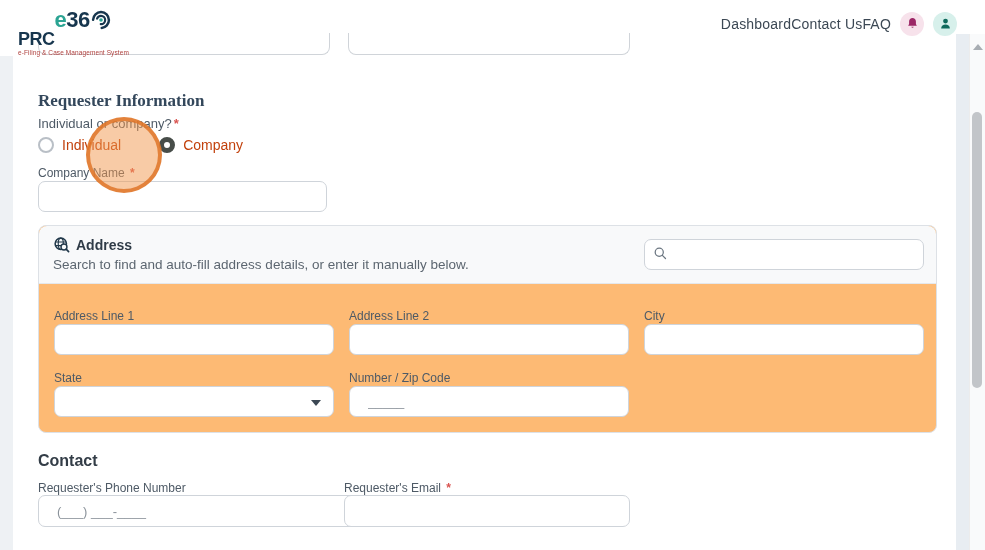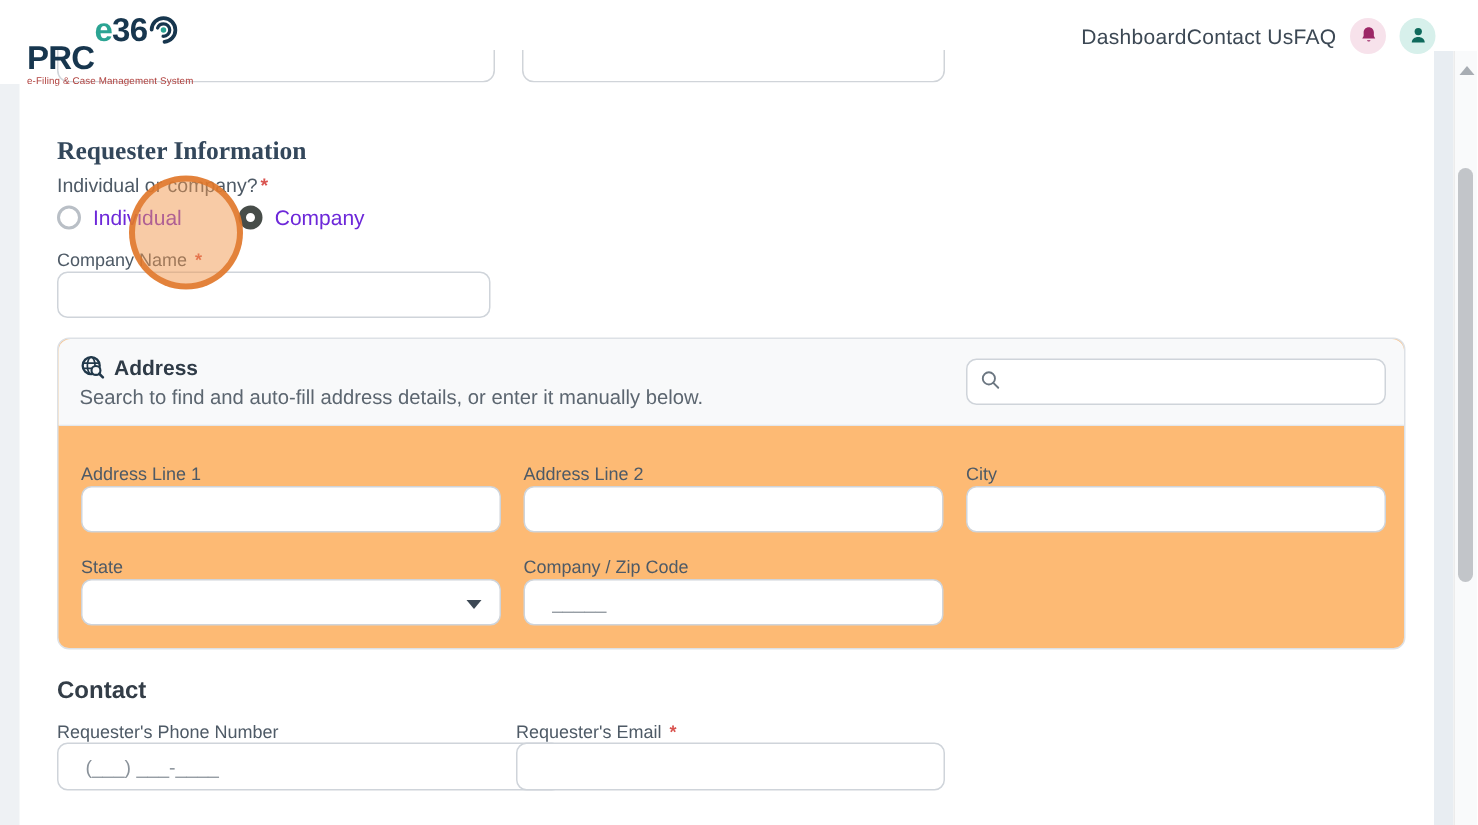--- a/index.html
+++ b/index.html
@@ -15,21 +15,21 @@
                      border-left:5px solid transparent; border-right:5px solid transparent;
                      border-bottom:6px solid #a8adb3; }
   .scroll-thumb { position:absolute; left:972px; top:112px; width:10px; height:276px;
                   background:#c2c5c9; border-radius:5px; }
 
   
   .navbar { position:absolute; top:0; left:0; width:985px; height:47px;
             display:flex; align-items:center; padding:0 28px 0 18px; background:transparent; z-index:20; }
   .logo { display:flex; flex-direction:column; cursor:pointer; }
   .logo-row { display:flex; align-items:center; line-height:1; }
-  .logo-prc { font-size:22px; font-weight:bold; color:#17364e; letter-spacing:-0.5px;margin-top:38px; }
+  .logo-prc { font-size:18px; font-weight:bold; color:#17364e; letter-spacing:-0.5px;margin-top:38px; }
   .logo-e   { font-size:22px; font-weight:bold; color:#2ba493; letter-spacing:-0.5px; }
   .logo-36  { font-size:22px; font-weight:bold; color:#17364e; letter-spacing:-0.5px; }
   .logo-target { width:20px; height:20px; margin-left:1px; }
   .logo-tagline { font-size:6.5px; color:#b0413e; margin-top:1px; letter-spacing:0.1px; white-space:nowrap; }
   .nav-spacer { flex:1; }
   .nav-link { font-size:14px; color:#3c4854; cursor:pointer; letter-spacing:0.2px; }
   .icon-btn { width:24px; height:24px; border-radius:50%; display:flex; align-items:center;
               justify-content:center; margin-left:9px; cursor:pointer; border:none; }
   .icon-btn.bell   { background:#f7e2eb; }
   .icon-btn.person { background:#d7f0eb; }
@@ -44,21 +44,21 @@
   .section-title { position:absolute; left:38px; top:91px; font-family:"Liberation Serif", serif;
                    font-size:17px; font-weight:bold; color:#33475b; }
   .question-label { position:absolute; left:38px; top:116px; font-size:13px; color:#4e5a66; }
   .req { color:#d9534f; font-weight:bold; margin-left:2px; }
 
   .radio-row { position:absolute; left:38px; top:137px; display:flex; align-items:center; }
   .radio-opt { display:flex; align-items:center; cursor:pointer; }
   .radio-opt + .radio-opt { margin-left:38px; }
   .radio-circle { width:16px; height:16px; border-radius:50%; border:2px solid #b9bfc6; background:#fff; }
   .radio-opt.selected .radio-circle { border:5px solid #474d49; }
-  .radio-label { font-size:14px; color:#6d28d9; margin-left:8px; }
+  .radio-label { font-size:14px; color:#c2410c; margin-left:8px; }
 
   .field-label { font-size:12px; color:#4e5a66; }
   .lbl-company { position:absolute; left:38px; top:166px; }
   .text-input { border:1px solid #cfd4da; border-radius:7px; background:#fff; height:31px;
                 font-size:13px; color:#39424a; padding:0 18px; outline:none;
                 font-family:"Liberation Sans", sans-serif; }
   .text-input::placeholder { color:#8a929a; }
   .input-company { position:absolute; left:38px; top:181px; width:289px; }
 
   
@@ -196,21 +196,21 @@
     <input class="text-input addr-input-row1 fcol2" type="text" style="">
 
     <div class="field-label addr-label-row1 fcol3">City</div>
     <input class="text-input addr-input-row1 fcol3" type="text" style="">
 
     <div class="field-label addr-label-row2 fcol1">State</div>
     <div class="select-box fcol1">
       <span class="select-caret"></span>
     </div>
 
-    <div class="field-label addr-label-row2 fcol2">Company / Zip Code</div>
+    <div class="field-label addr-label-row2 fcol2">Number / Zip Code</div>
     <input class="text-input addr-input-row2 fcol2" type="text" placeholder="_____" style="">
   </div>
 
   <div class="contact-title">Contact</div>
 
   <div class="field-label lbl-phone">Requester's Phone Number</div>
   <input class="text-input input-phone" type="text" placeholder="(___) ___-____" style="">
 
   <div class="field-label lbl-email">
     <span>Requester's Email</span> <span class="req">*</span>

